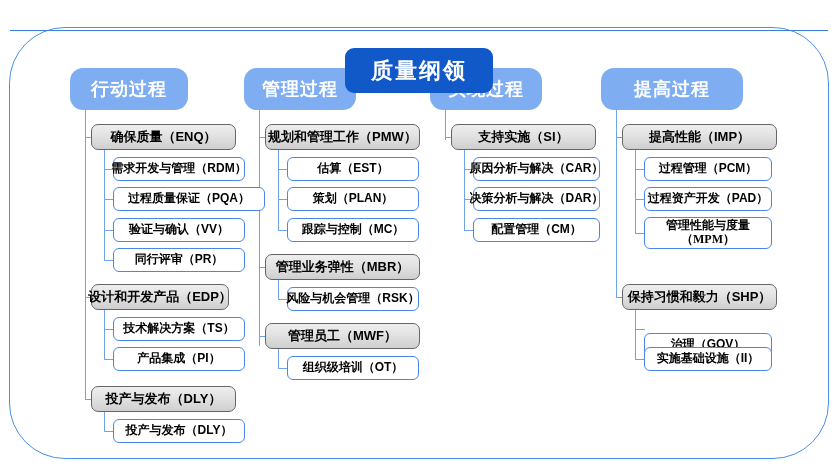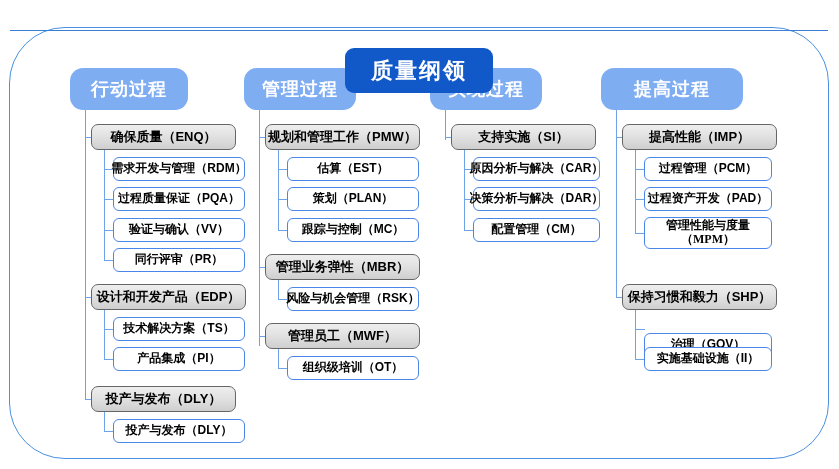--- a/index.html
+++ b/index.html
@@ -75,28 +75,28 @@
   <div class="col-head" style="left:430px;top:68px;width:112px;">实现过程</div>
 
   <div class="vline" style="left:85px;top:110px;height:290px;"></div>
 
   <div class="hline" style="left:85px;top:137px;width:7px;"></div>
   <div class="grp" style="left:91px;top:124px;width:145px;">确保质量（ENQ）</div>
   <div class="vline" style="left:104px;top:150px;height:110px;"></div>
   <div class="hline" style="left:104px;top:169px;width:10px;"></div>
   <div class="leaf" style="left:113px;top:157px;width:132px;">需求开发与管理（RDM）</div>
   <div class="hline" style="left:104px;top:199px;width:10px;"></div>
-  <div class="leaf" style="left:113px;top:187px;width:132px;">过程质量保证（PQA）</div>
+  <div class="leaf" style="left:113px;top:187px;width:152px;">过程质量保证（PQA）</div>
   <div class="hline" style="left:104px;top:230px;width:10px;"></div>
   <div class="leaf" style="left:113px;top:218px;width:132px;">验证与确认（VV）</div>
   <div class="hline" style="left:104px;top:260px;width:10px;"></div>
   <div class="leaf" style="left:113px;top:248px;width:132px;">同行评审（PR）</div>
 
   <div class="hline" style="left:85px;top:297px;width:7px;"></div>
-  <div class="grp" style="left:91px;top:284px;width:155px;">设计和开发产品（EDP）</div>
+  <div class="grp" style="left:91px;top:284px;width:138px;">设计和开发产品（EDP）</div>
   <div class="vline" style="left:104px;top:310px;height:50px;"></div>
   <div class="hline" style="left:104px;top:329px;width:10px;"></div>
   <div class="leaf" style="left:113px;top:317px;width:132px;">技术解决方案（TS）</div>
   <div class="hline" style="left:104px;top:359px;width:10px;"></div>
   <div class="leaf" style="left:113px;top:347px;width:132px;">产品集成（PI）</div>
 
   <div class="hline" style="left:85px;top:399px;width:7px;"></div>
   <div class="grp" style="left:91px;top:386px;width:145px;">投产与发布（DLY）</div>
   <div class="vline" style="left:104px;top:412px;height:20px;"></div>
   <div class="hline" style="left:104px;top:431px;width:10px;"></div>

